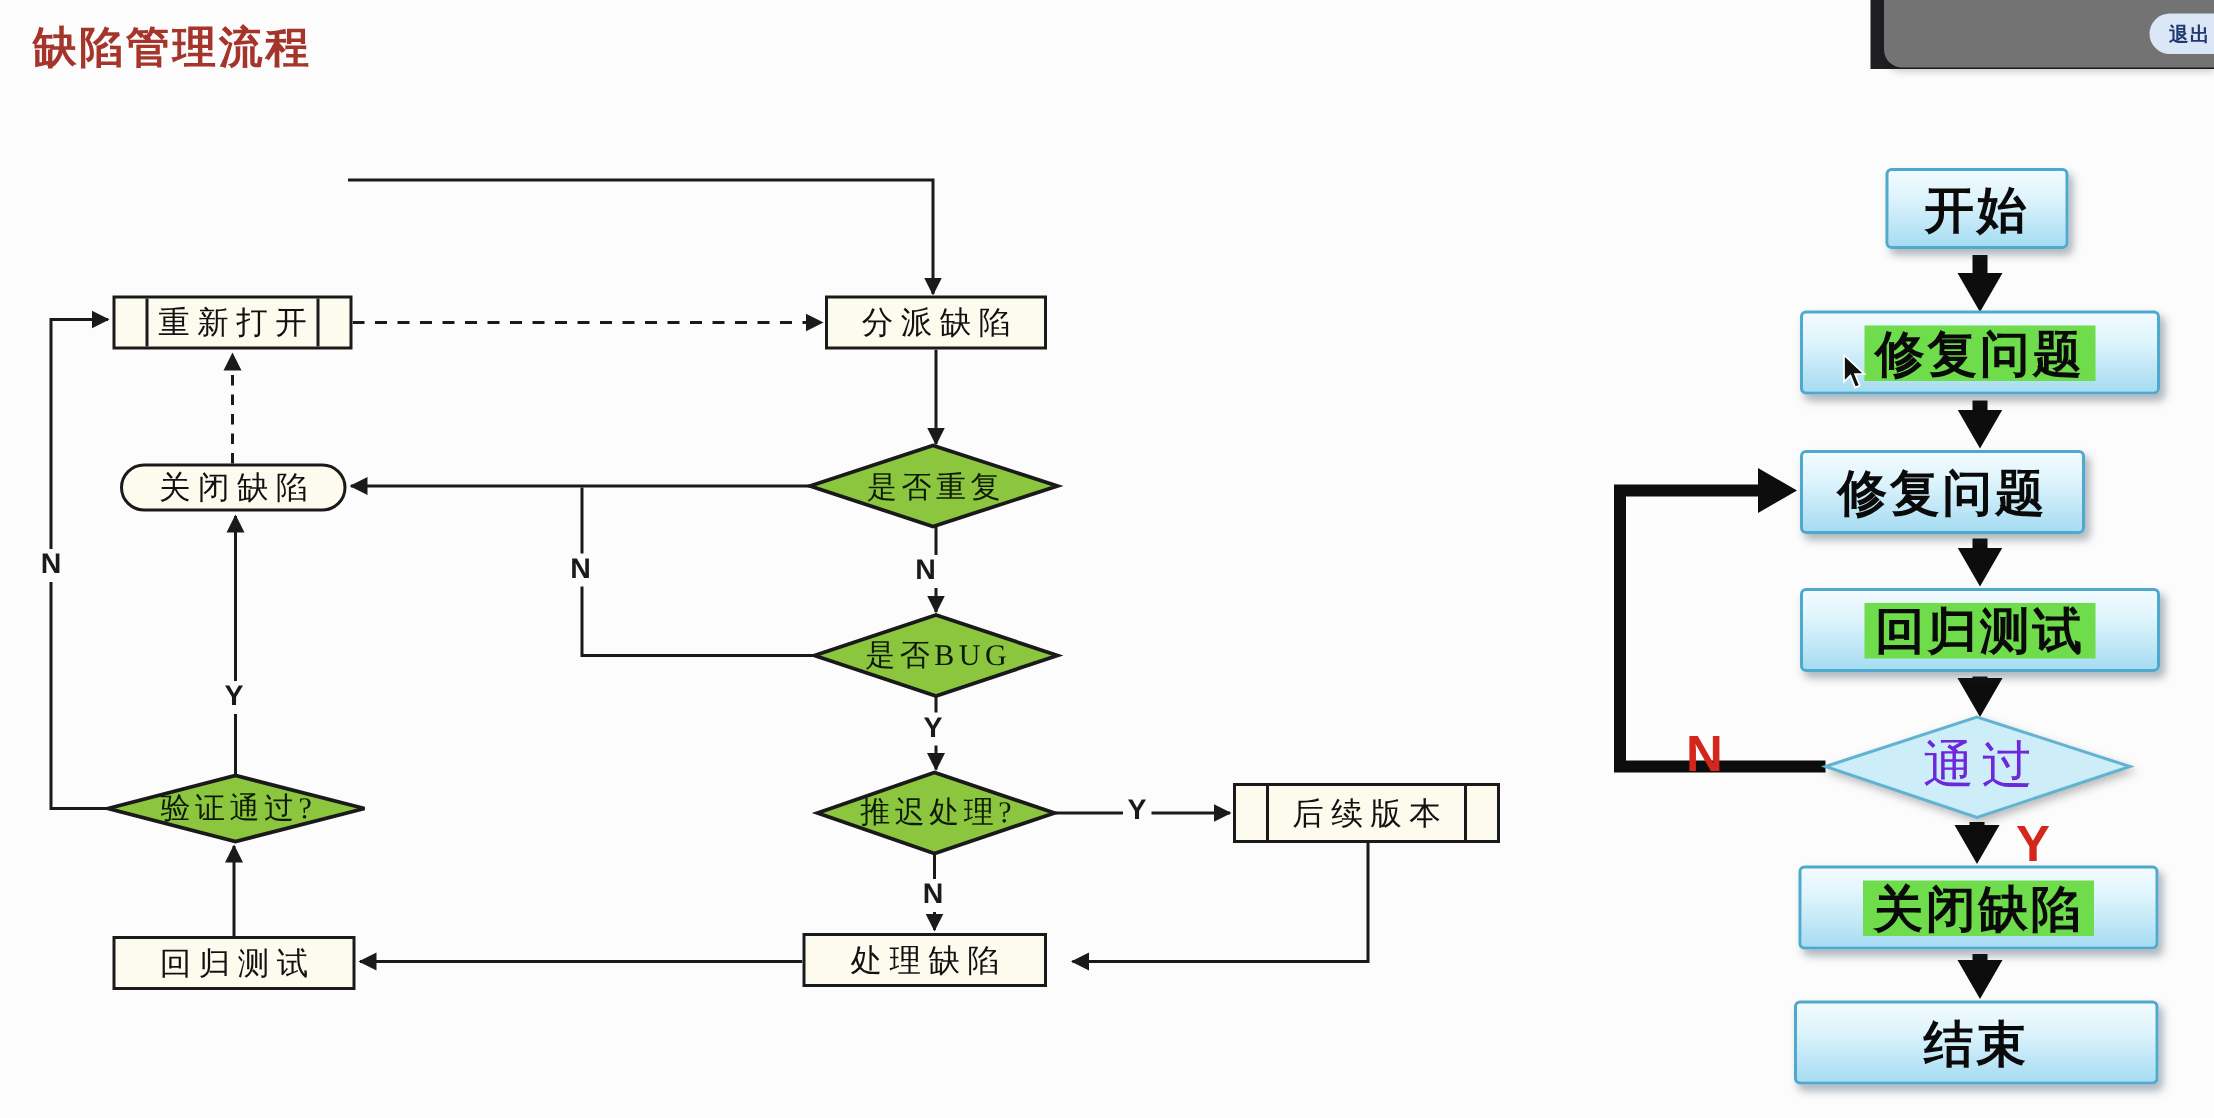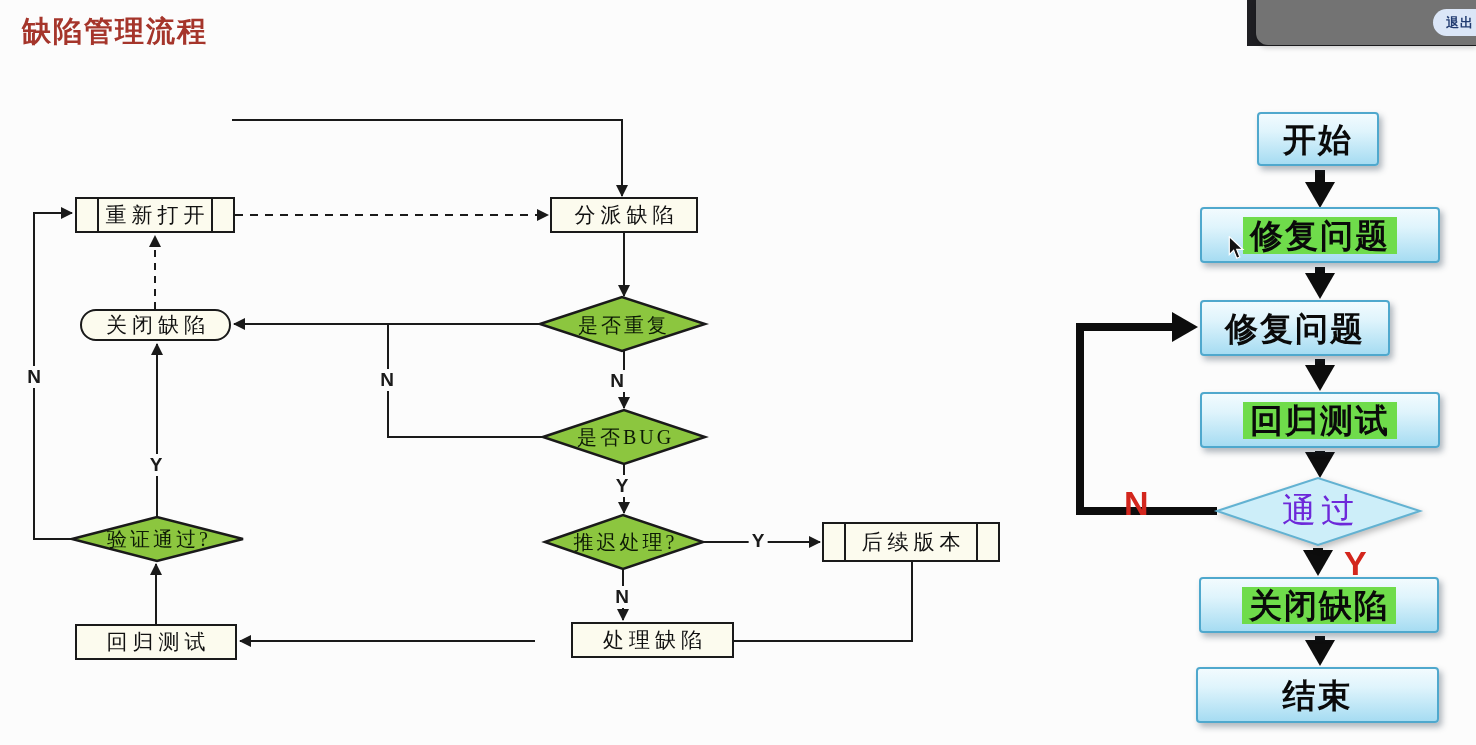--- a/index.html
+++ b/index.html
@@ -103,21 +103,21 @@
   <div class="node stadium" style="left:80px;top:309px;width:151px;height:32px;">关闭缺陷</div>
 
   <div class="node" style="left:822px;top:522px;width:178px;height:40px;">
     <span class="sub-bar l"></span>
     <span>后续版本</span>
     <span class="sub-bar r"></span>
   </div>
 
   <div class="node" style="left:75px;top:624px;width:162px;height:36px;">回归测试</div>
 
-  <div class="node" style="left:535px;top:622px;width:163px;height:36px;margin-left:36px;">处理缺陷</div>
+  <div class="node" style="left:535px;top:622px;width:163px;height:36px;">处理缺陷</div>
 
   <div class="dtext" style="left:540px;top:311px;width:165px;height:28px;">是否重复</div>
   <div class="dtext" style="left:543px;top:423px;width:162px;height:28px;font-weight:400;">是否BUG</div>
   <div class="dtext" style="left:72px;top:525px;width:171px;height:28px;">验证通过?</div>
   <div class="dtext" style="left:545px;top:528px;width:158px;height:28px;">推迟处理?</div>
 
   <div class="elabel" style="left:617px;top:381px;">N</div>
   <div class="elabel" style="left:387px;top:380px;">N</div>
   <div class="elabel" style="left:622px;top:486px;">Y</div>
   <div class="elabel" style="left:758px;top:541px;">Y</div>

